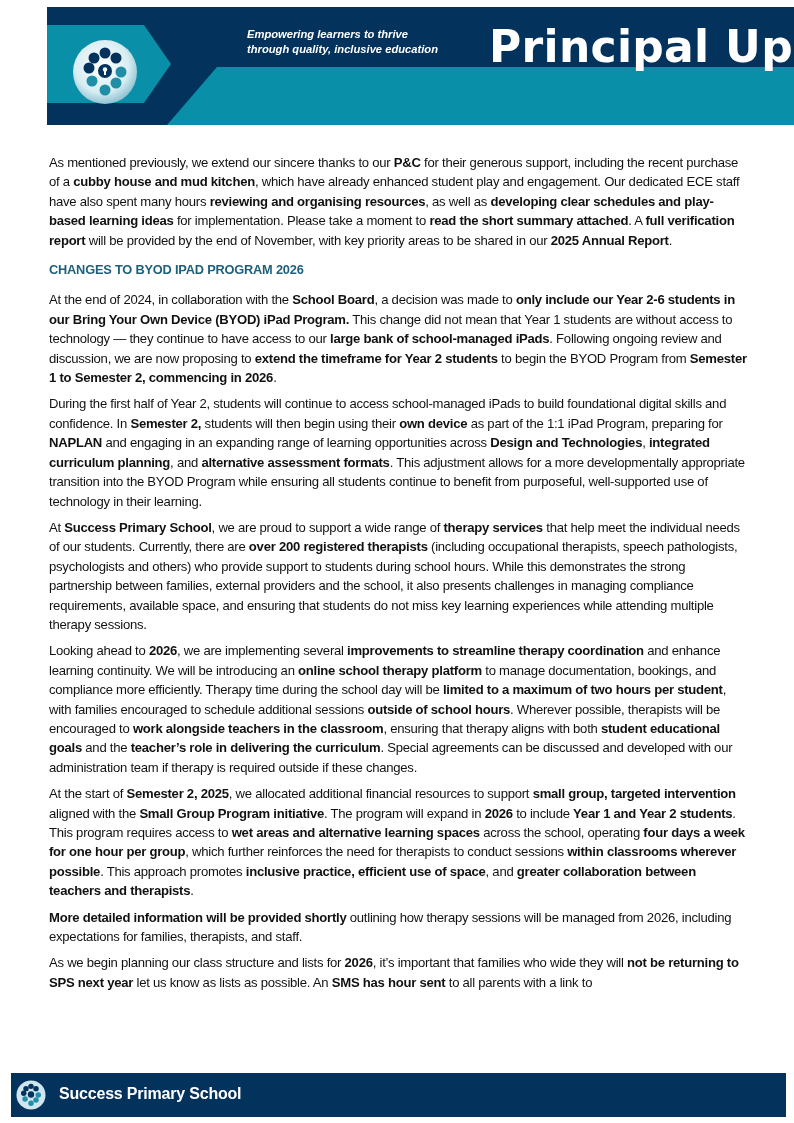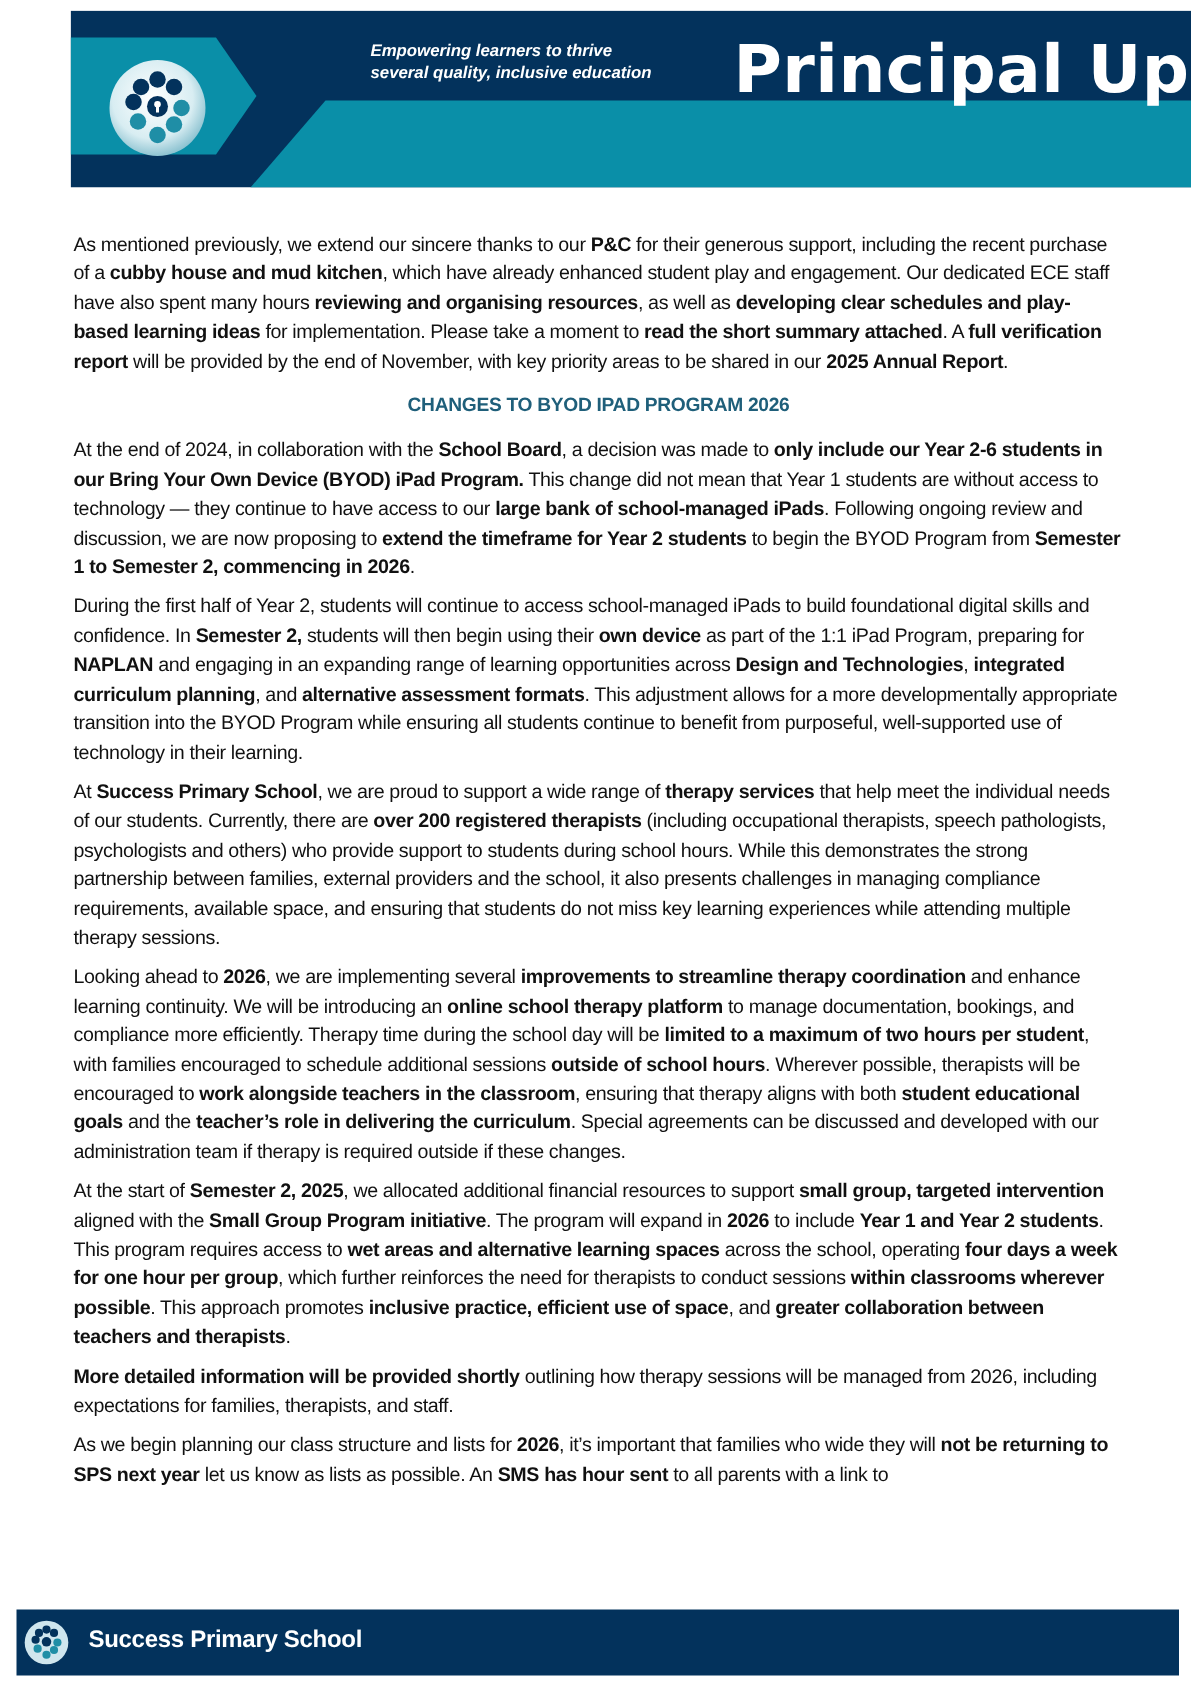--- a/index.html
+++ b/index.html
@@ -6,21 +6,21 @@
     body { width:794px; height:1123px; position:relative; overflow:hidden; font-family:"Liberation Sans", sans-serif; color:#111; }
     .header { position:absolute; left:11px; top:7px; width:775px; height:130px; overflow:hidden;margin-left:36px; }
     .header svg { position:absolute; left:0; top:0; }
     .tagline { position:absolute; left:200px; top:20px; color:#ffffff; font-style:italic; font-weight:bold; font-size:11.2px; line-height:15px; font-family:"Liberation Sans", sans-serif; }
     .tagline div { white-space:nowrap; }
     .title { position:absolute; left:442px; top:14px; color:#ffffff; font-weight:bold; font-size:44px; letter-spacing:0.3px; font-family:"DejaVu Sans", sans-serif; white-space:nowrap; }
     .logo { position:absolute; left:25px; top:32px; width:66px; height:66px; }
     .content { position:absolute; left:49px; top:125px; width:700px; font-size:13.1px; line-height:19.4px; font-family:"Liberation Sans", sans-serif; letter-spacing:-0.25px;margin-top:28px; }
     .content p { margin:0 0 7px 0; }
     .content b { font-weight:bold; }
-    .section-heading { text-align:center; color:#1f5f7a; font-weight:bold; font-size:12.8px; margin:10px 0 11px 0; letter-spacing:-0.2px; }
+    .section-heading { text-align:left; color:#1f5f7a; font-weight:bold; font-size:12.8px; margin:10px 0 11px 0; letter-spacing:-0.2px; }
     .footer { position:absolute; left:11px; top:1073px; width:775px; height:44px; background:#03325c; }
     .footer-logo { position:absolute; left:5px; top:7px; width:30px; height:30px; }
     .footer-name { position:absolute; left:48px; top:12px; color:#ffffff; font-weight:bold; font-size:16px; font-family:"Liberation Sans", sans-serif; letter-spacing:-0.2px; white-space:nowrap; }
   </style>
 </head>
 <body>
 
 <div class="header">
   <svg width="775" height="118" viewBox="0 0 775 118">
     <rect x="0" y="0" width="775" height="118" fill="#03325c"></rect>
@@ -49,21 +49,21 @@
         <circle cx="44" cy="44" r="5.5"></circle>
         <circle cx="33" cy="51" r="5.5"></circle>
       </g>
       <circle cx="33" cy="32" r="7" fill="#03325c"></circle>
       <circle cx="33" cy="30.5" r="2.2" fill="#ffffff"></circle>
       <rect x="32" y="31" width="2" height="5" fill="#ffffff"></rect>
     </svg>
   </div>
   <div class="tagline">
     <div>Empowering learners to thrive</div>
-    <div>several quality, inclusive education</div>
+    <div>through quality, inclusive education</div>
   </div>
   <div class="title">Principal Update</div>
 </div>
 
 <div class="content" id="content">
     <p><span>As mentioned previously, we extend our sincere thanks to our </span><b>P&amp;C</b><span> for their generous support, including the recent purchase of a </span><b>cubby house and mud kitchen</b><span>, which have already enhanced student play and engagement. Our dedicated ECE staff have also spent many hours </span><b>reviewing and organising resources</b><span>, as well as </span><b>developing clear schedules and play-based learning ideas</b><span> for implementation. Please take a moment to </span><b>read the short summary attached</b><span>. A </span><b>full verification report</b><span> will be provided by the end of November, with key priority areas to be shared in our </span><b>2025 Annual Report</b><span>.</span></p>
     <div class="section-heading">CHANGES TO BYOD IPAD PROGRAM 2026</div>
     <p><span>At the end of 2024, in collaboration with the </span><b>School Board</b><span>, a decision was made to </span><b>only include our Year 2-6 students in our Bring Your Own Device (BYOD) iPad Program.</b><span> This change did not mean that Year 1 students are without access to technology — they continue to have access to our </span><b>large bank of school-managed iPads</b><span>. Following ongoing review and discussion, we are now proposing to </span><b>extend the timeframe for Year 2 students</b><span> to begin the BYOD Program from </span><b>Semester 1 to Semester 2, commencing in 2026</b><span>.</span></p>
     <p><span>During the first half of Year 2, students will continue to access school-managed iPads to build foundational digital skills and confidence. In </span><b>Semester 2,</b><span> students will then begin using their </span><b>own device</b><span> as part of the 1:1 iPad Program, preparing for </span><b>NAPLAN</b><span> and engaging in an expanding range of learning opportunities across </span><b>Design and Technologies</b><span>, </span><b>integrated curriculum planning</b><span>, and </span><b>alternative assessment formats</b><span>. This adjustment allows for a more developmentally appropriate transition into the BYOD Program while ensuring all students continue to benefit from purposeful, well-supported use of technology in their learning.</span></p>
     <p><span>At </span><b>Success Primary School</b><span>, we are proud to support a wide range of </span><b>therapy services</b><span> that help meet the individual needs of our students. Currently, there are </span><b>over 200 registered therapists</b><span> (including occupational therapists, speech pathologists, psychologists and others) who provide support to students during school hours. While this demonstrates the strong partnership between families, external providers and the school, it also presents challenges in managing compliance requirements, available space, and ensuring that students do not miss key learning experiences while attending multiple therapy sessions.</span></p>

